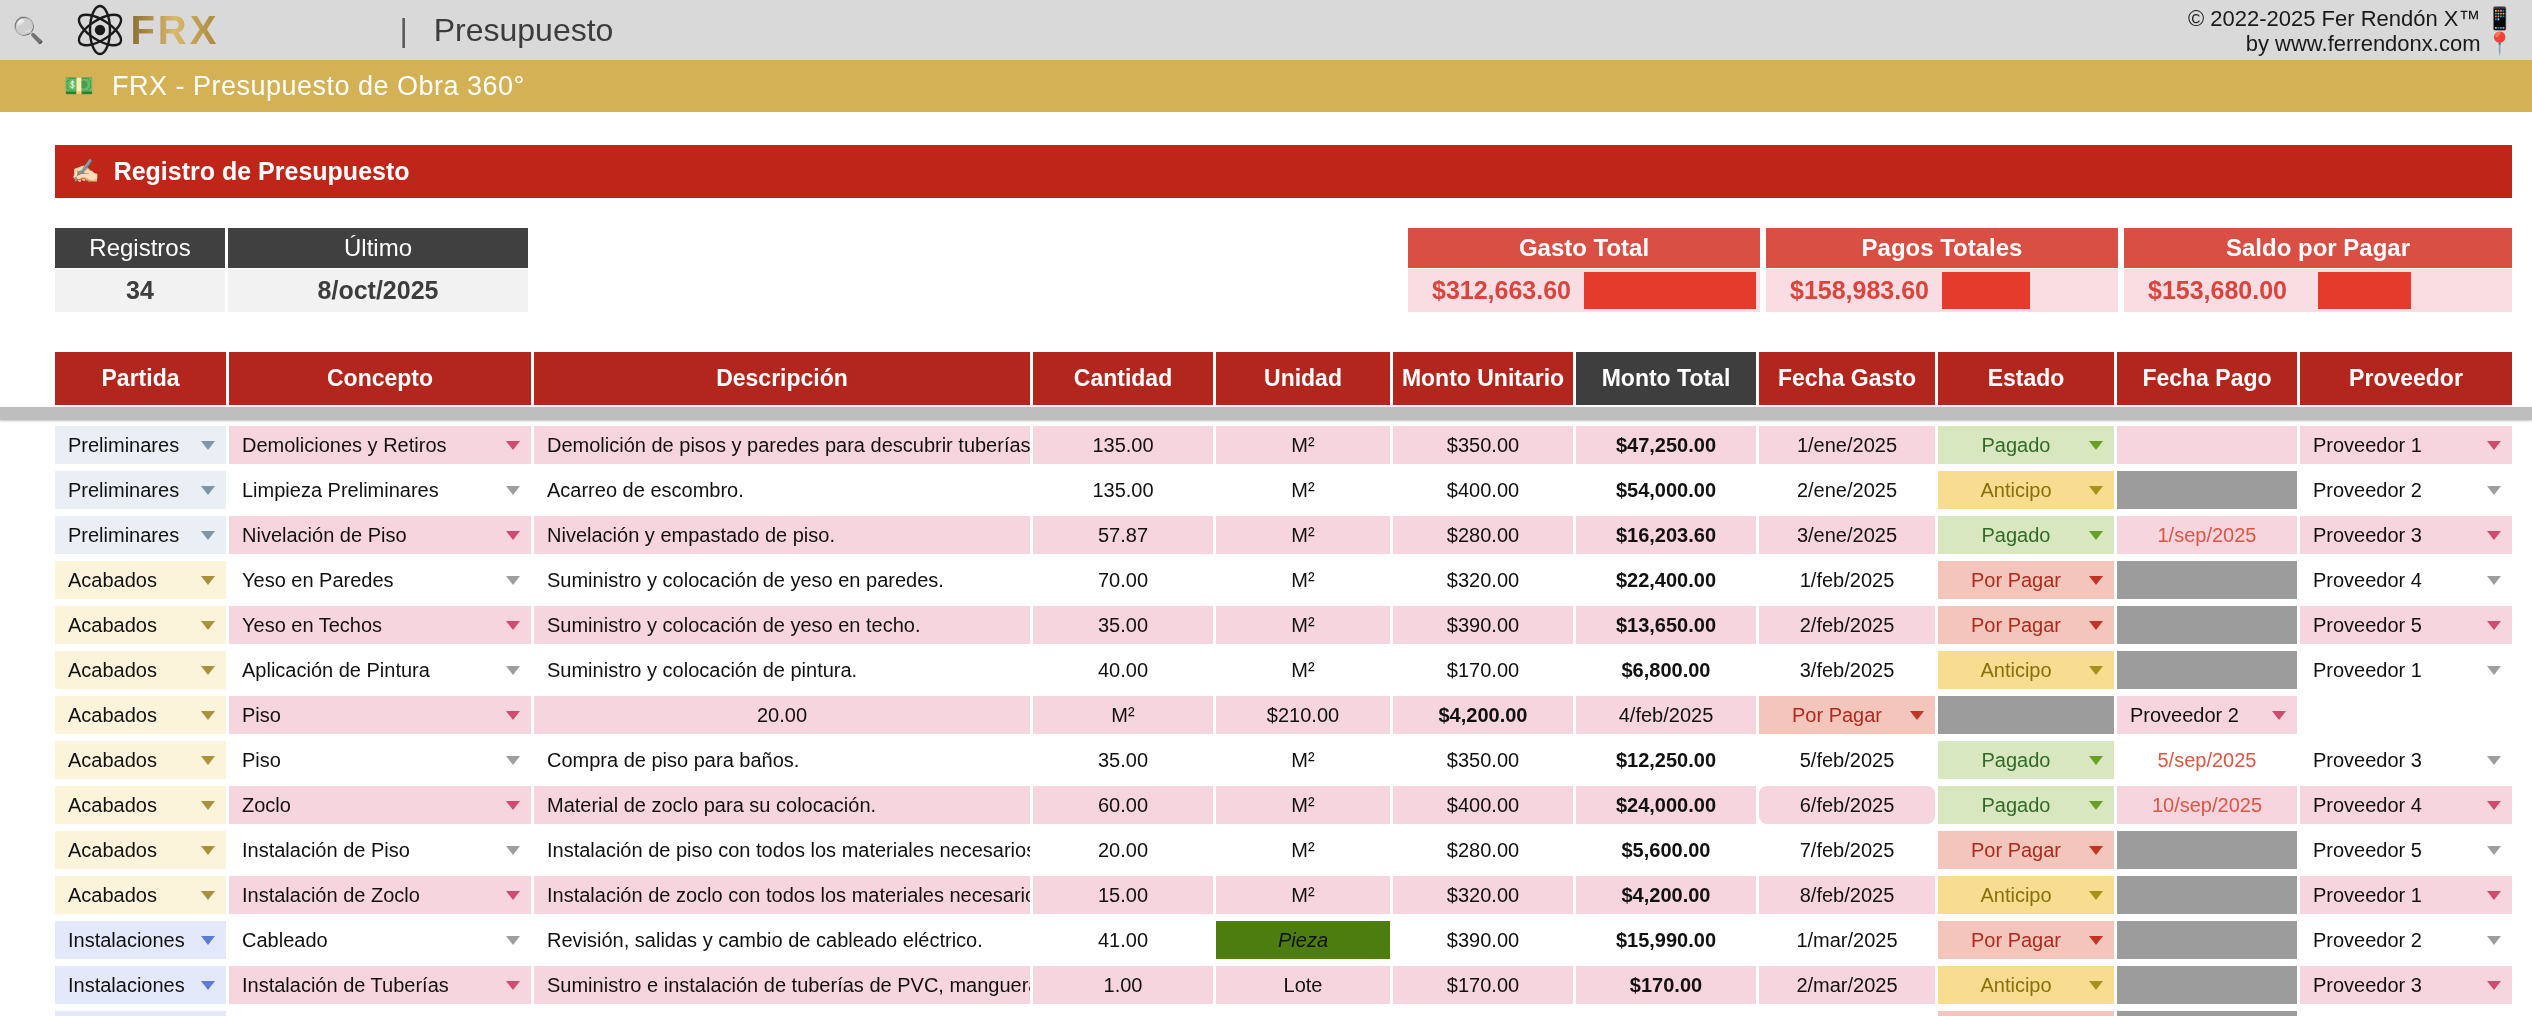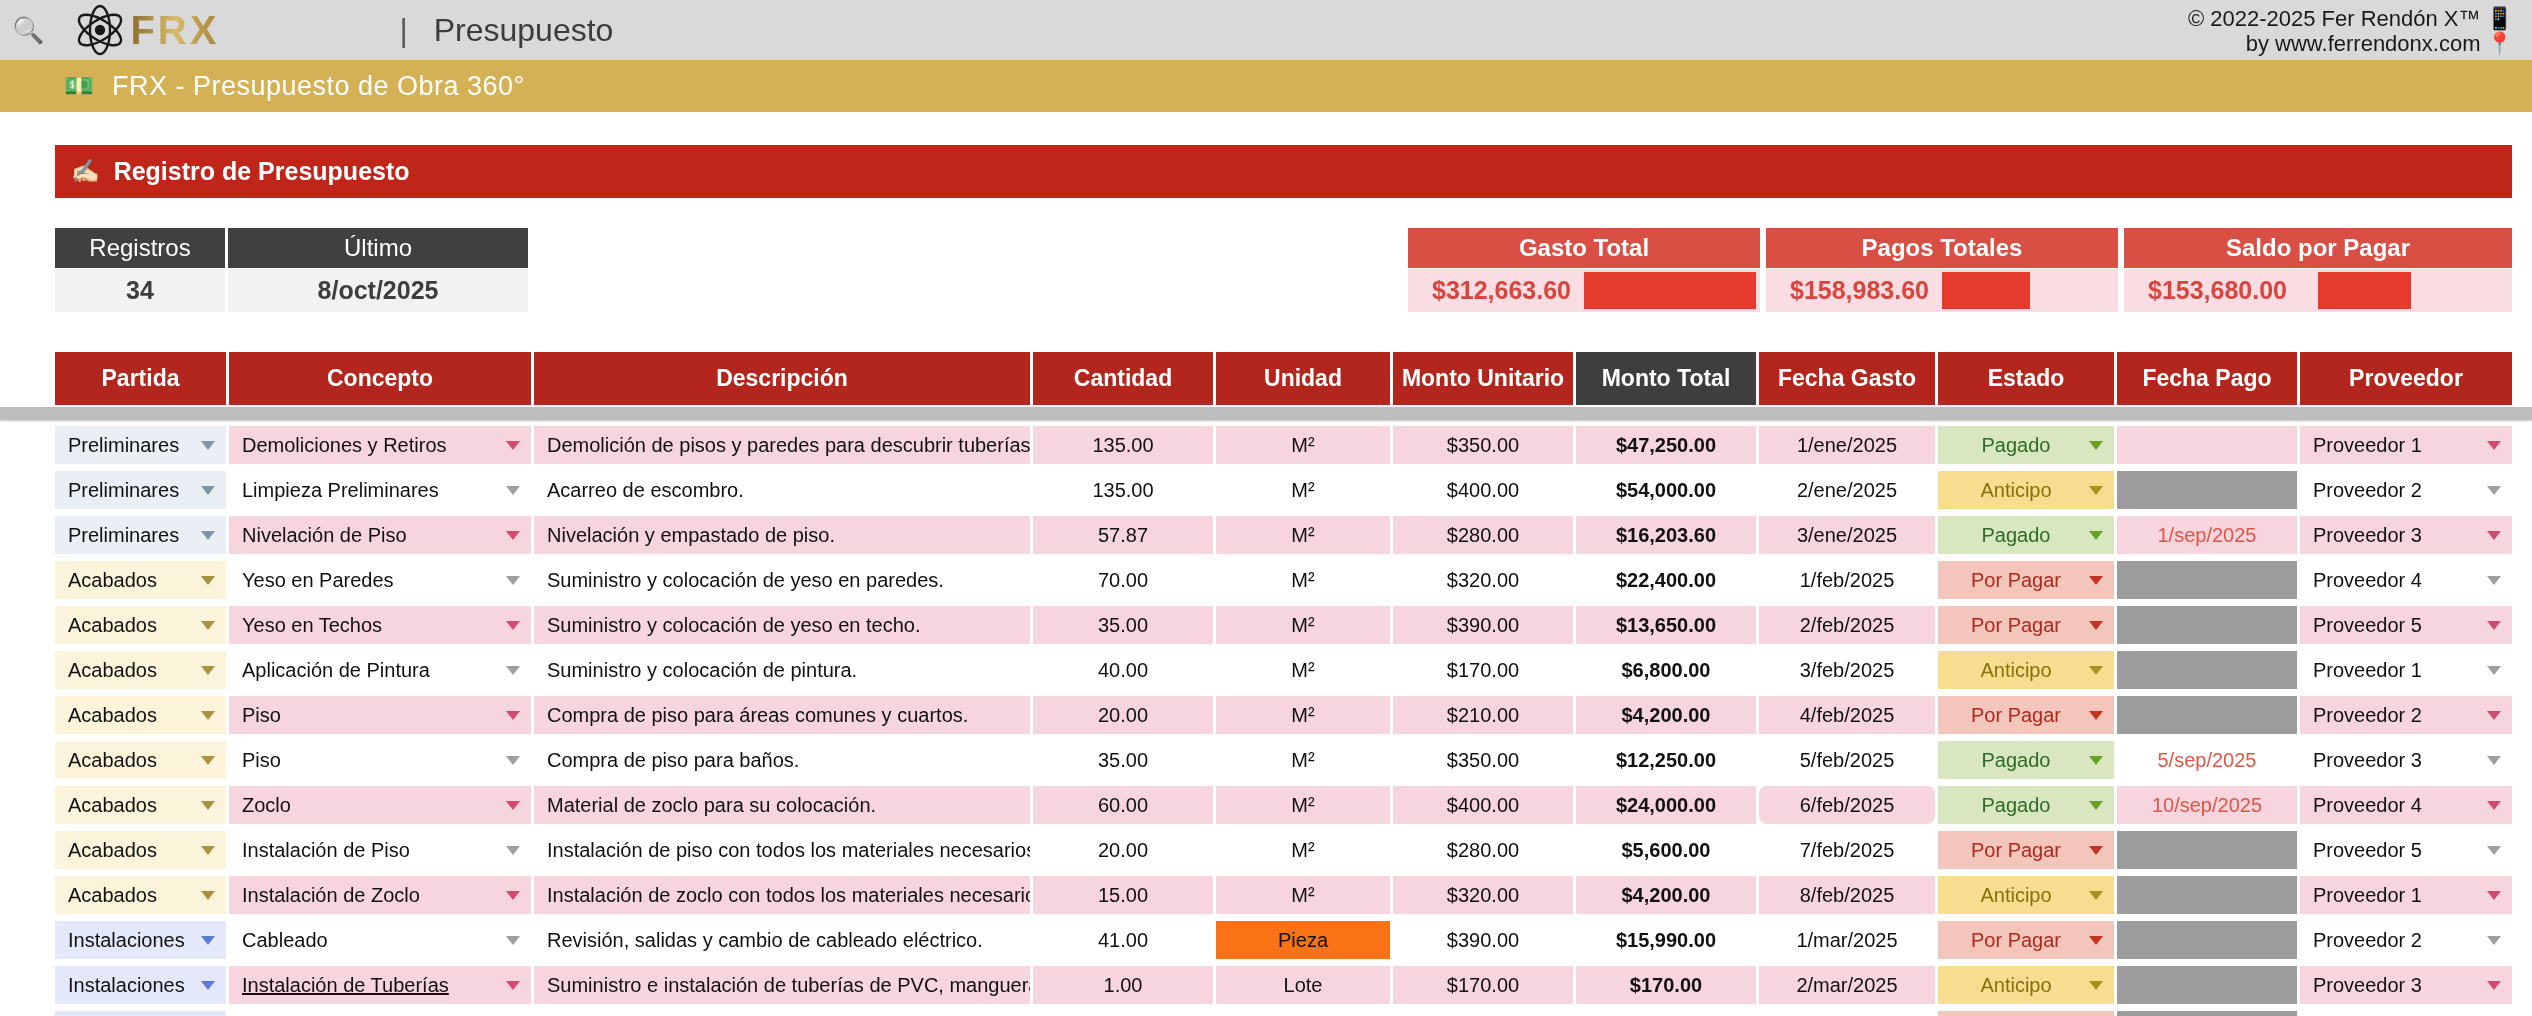--- a/index.html
+++ b/index.html
@@ -224,21 +224,20 @@
             <div class="cell center" style="background: rgb(255, 255, 255);">$170.00</div>
             <div class="cell center bold" style="background: rgb(255, 255, 255); text-align: center;">$6,800.00</div>
             <div class="cell center" style="background: rgb(255, 255, 255);">3/feb/2025</div>
             <div class="cell estado" style="background: rgb(248, 221, 144); color: rgb(134, 112, 10); font-weight: normal;"><span>Anticipo</span><span class="dd-arrow" style="border-top-color: rgb(168, 144, 29);"></span></div>
             <div class="cell center" style="background: rgb(156, 156, 156);"></div>
             <div class="cell left" style="background: rgb(255, 255, 255);"><span>Proveedor 1</span><span class="dd-arrow" style="border-top-color: rgb(158, 158, 158);"></span></div>
           </div>
           <div class="grid-row data-row">
             <div class="cell left" style="background: rgb(251, 243, 218);"><span>Acabados</span><span class="dd-arrow" style="border-top-color: rgb(169, 145, 62);"></span></div>
             <div class="cell left" style="background: rgb(247, 213, 222);"><span>Piso</span><span class="dd-arrow" style="border-top-color: rgb(209, 74, 112);"></span></div>
-            <div class="cell left" style="background: rgb(247, 213, 222);">Compra de piso para áreas comunes y cuartos.</div>
             <div class="cell center" style="background: rgb(247, 213, 222);">20.00</div>
             <div class="cell center" style="background: rgb(247, 213, 222);">M²</div>
             <div class="cell center" style="background: rgb(247, 213, 222);">$210.00</div>
             <div class="cell center bold" style="background: rgb(247, 213, 222);">$4,200.00</div>
             <div class="cell center" style="background: rgb(247, 213, 222);">4/feb/2025</div>
             <div class="cell estado" style="background: rgb(244, 197, 187); color: rgb(174, 42, 28); font-weight: normal;"><span>Por Pagar</span><span class="dd-arrow" style="border-top-color: rgb(196, 52, 37);"></span></div>
             <div class="cell center" style="background: rgb(156, 156, 156);"></div>
             <div class="cell left" style="background: rgb(247, 213, 222);"><span>Proveedor 2</span><span class="dd-arrow" style="border-top-color: rgb(209, 74, 112);"></span></div>
           </div>
           <div class="grid-row data-row">
@@ -291,31 +290,31 @@
             <div class="cell center" style="background: rgb(247, 213, 222);">8/feb/2025</div>
             <div class="cell estado" style="background: rgb(248, 221, 144); color: rgb(134, 112, 10); font-weight: normal;"><span>Anticipo</span><span class="dd-arrow" style="border-top-color: rgb(168, 144, 29);"></span></div>
             <div class="cell center" style="background: rgb(156, 156, 156);"></div>
             <div class="cell left" style="background: rgb(247, 213, 222);"><span>Proveedor 1</span><span class="dd-arrow" style="border-top-color: rgb(209, 74, 112);"></span></div>
           </div>
           <div class="grid-row data-row">
             <div class="cell left" style="background: rgb(227, 232, 250);"><span>Instalaciones</span><span class="dd-arrow" style="border-top-color: rgb(95, 123, 217);"></span></div>
             <div class="cell left" style="background: rgb(255, 255, 255);"><span>Cableado</span><span class="dd-arrow" style="border-top-color: rgb(158, 158, 158);"></span></div>
             <div class="cell left" style="background: rgb(255, 255, 255);">Revisión, salidas y cambio de cableado eléctrico.</div>
             <div class="cell center" style="background: rgb(255, 255, 255);">41.00</div>
-            <div class="cell center" style="background: #f97316;">Pieza</div>
+            <div class="cell center" style="background: #4d7c0f; font-style: italic;">Pieza</div>
             <div class="cell center" style="background: rgb(255, 255, 255);">$390.00</div>
             <div class="cell center bold" style="background: rgb(255, 255, 255);">$15,990.00</div>
             <div class="cell center" style="background: rgb(255, 255, 255);">1/mar/2025</div>
             <div class="cell estado" style="background: rgb(244, 197, 187); color: rgb(174, 42, 28); font-weight: normal;"><span>Por Pagar</span><span class="dd-arrow" style="border-top-color: rgb(196, 52, 37);"></span></div>
             <div class="cell center" style="background: rgb(156, 156, 156);"></div>
             <div class="cell left" style="background: rgb(255, 255, 255);"><span>Proveedor 2</span><span class="dd-arrow" style="border-top-color: rgb(158, 158, 158);"></span></div>
           </div>
           <div class="grid-row data-row">
             <div class="cell left" style="background: rgb(227, 232, 250);"><span>Instalaciones</span><span class="dd-arrow" style="border-top-color: rgb(95, 123, 217);"></span></div>
-            <div class="cell left" style="background: rgb(247, 213, 222); text-decoration: underline;"><span>Instalación de Tuberías</span><span class="dd-arrow" style="border-top-color: rgb(209, 74, 112);"></span></div>
+            <div class="cell left" style="background: rgb(247, 213, 222);"><span>Instalación de Tuberías</span><span class="dd-arrow" style="border-top-color: rgb(209, 74, 112);"></span></div>
             <div class="cell left" style="background: rgb(247, 213, 222);">Suministro e instalación de tuberías de PVC, mangueras y lla</div>
             <div class="cell center" style="background: rgb(247, 213, 222);">1.00</div>
             <div class="cell center" style="background: rgb(247, 213, 222);">Lote</div>
             <div class="cell center" style="background: rgb(247, 213, 222);">$170.00</div>
             <div class="cell center bold" style="background: rgb(247, 213, 222);">$170.00</div>
             <div class="cell center" style="background: rgb(247, 213, 222);">2/mar/2025</div>
             <div class="cell estado" style="background: rgb(248, 221, 144); color: rgb(134, 112, 10); font-weight: normal;"><span>Anticipo</span><span class="dd-arrow" style="border-top-color: rgb(168, 144, 29);"></span></div>
             <div class="cell center" style="background: rgb(156, 156, 156);"></div>
             <div class="cell left" style="background: rgb(247, 213, 222);"><span>Proveedor 3</span><span class="dd-arrow" style="border-top-color: rgb(209, 74, 112);"></span></div>
           </div>

